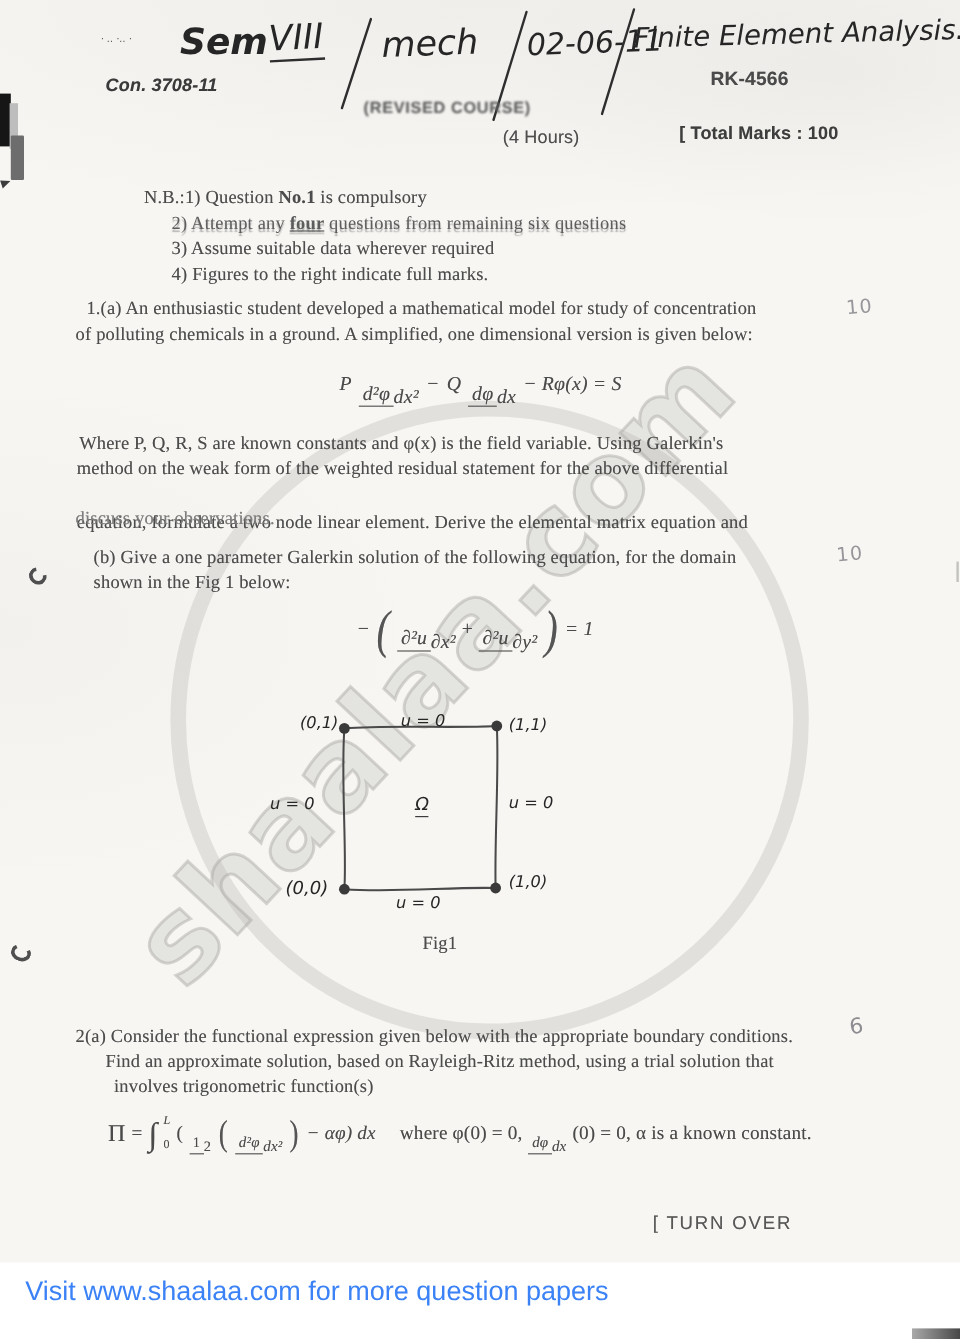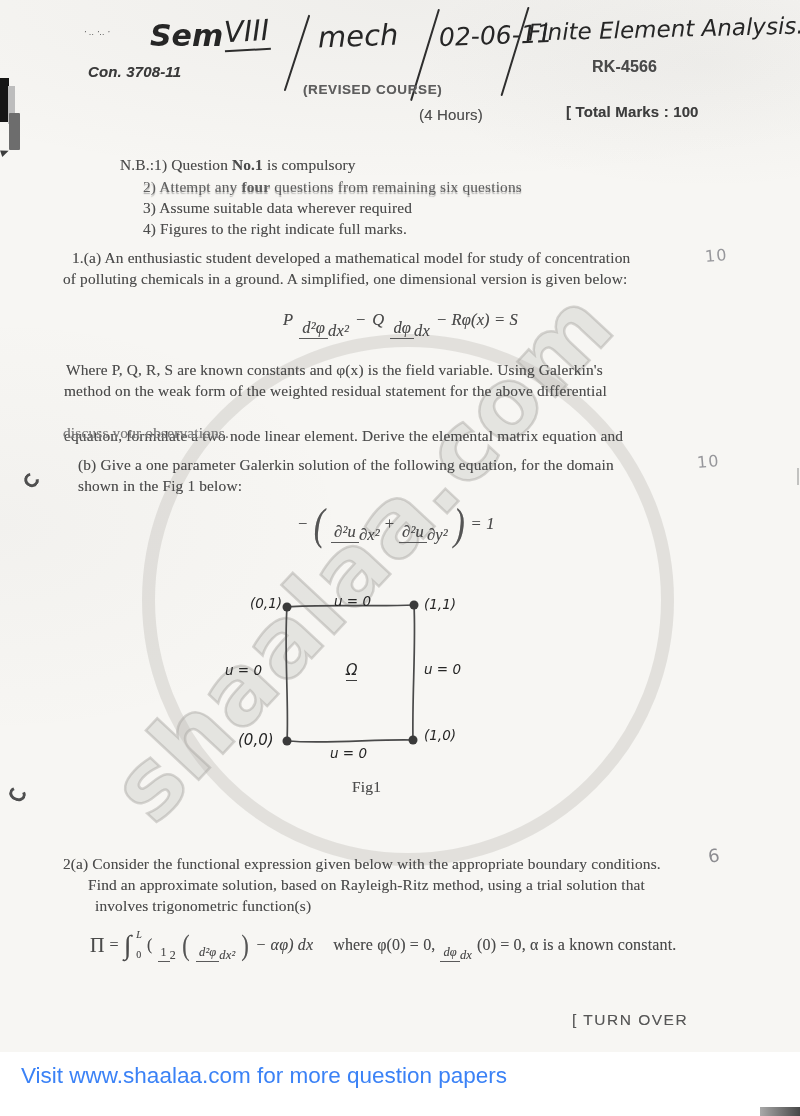--- a/index.html
+++ b/index.html
@@ -28,21 +28,21 @@
     font-family:"DejaVu Sans",sans-serif;font-weight:bold;font-size:95px;letter-spacing:1px;
     color:rgba(187,185,181,0.30);-webkit-text-stroke:2.5px rgba(168,166,162,0.45);
   }
   
   .t{position:absolute;white-space:nowrap;color:#4c4c4c;font-size:15.4px;letter-spacing:0.15px;
      text-shadow:0 0 0.5px rgba(80,80,80,0.45);}
   .sans{font-family:"Liberation Sans",sans-serif;}
   .b{font-weight:bold;}
   .faded{color:#7e7e7e;}
   .smudged{color:#5d5d5d;filter:blur(0.45px);text-shadow:0 2px 1px rgba(105,105,105,0.5);}
-  .u{}
+  .u{text-decoration:underline;}
   
   .hand{position:absolute;white-space:nowrap;font-family:"DejaVu Sans",sans-serif;
         font-style:italic;color:#262626;}
   .slash{position:absolute;width:2.4px;background:#2e2e2e;border-radius:2px;}
   .marks{position:absolute;font-family:"DejaVu Sans",sans-serif;color:#97979b;
          font-size:16px;letter-spacing:1px;transform:rotate(-5deg);white-space:nowrap;}
   
   .eqrow{display:inline-flex;align-items:center;gap:6px;font-style:italic;}
   .frac{display:inline-flex;align-items:center;line-height:1.05;margin-top:18px;}
   .frac .n{padding:0 3px 2px;border-bottom:1.3px solid #5a5a5a;}
@@ -198,18 +198,18 @@
       <span style="width:10px;"></span>
       <span>where φ(0) = 0,</span>
       <span class="frac" style="font-size:12.5px;font-style:italic;">
           <span class="n">dφ</span>
           <span class="d">dx</span>
         </span>
       <span>(0) = 0, α is a known constant.</span>
     </span>
   </div>
 
-  <div class="t sans" style="left:544px;top:1011px;font-size:15.5px;color:#575757;letter-spacing:1.5px;margin-left:28px;">[ TURN OVER</div>
+  <div class="t sans" style="left:544px;top:1011px;font-size:15.5px;color:#575757;letter-spacing:1.5px;">[ TURN OVER</div>
 
 </div>
 
 <div class="footer-text">Visit www.shaalaa.com for more question papers</div>
 <div class="abs corner-bar"></div>
 
 </body></html>

